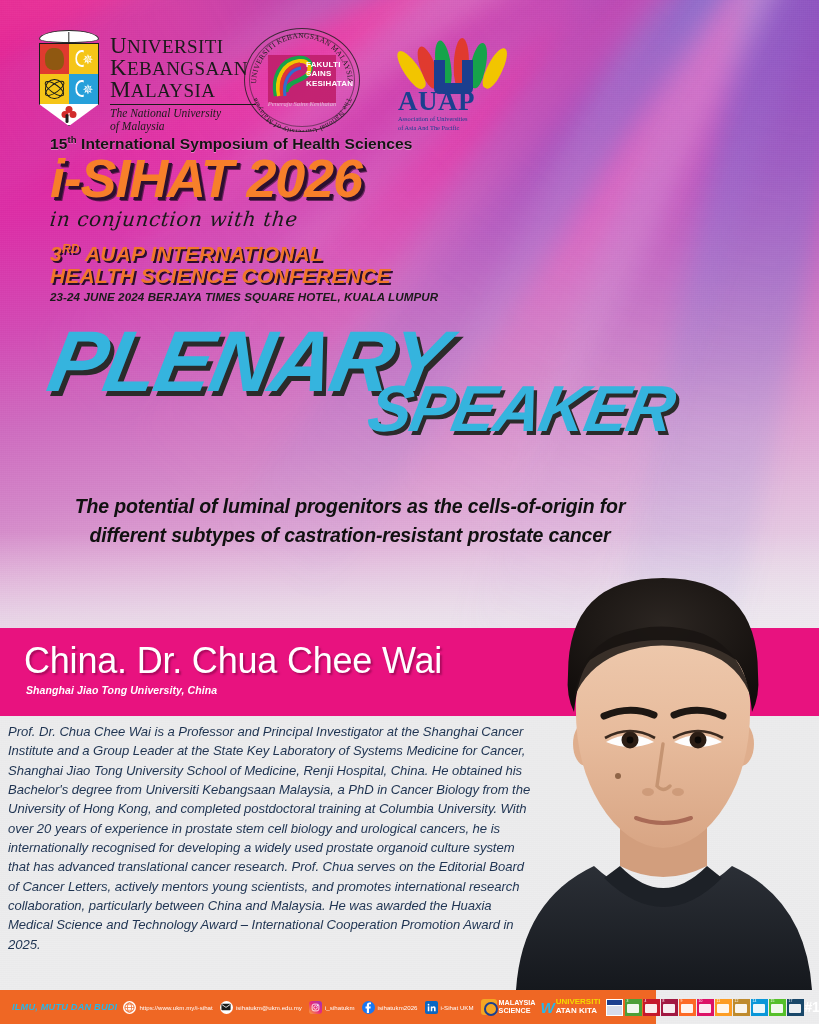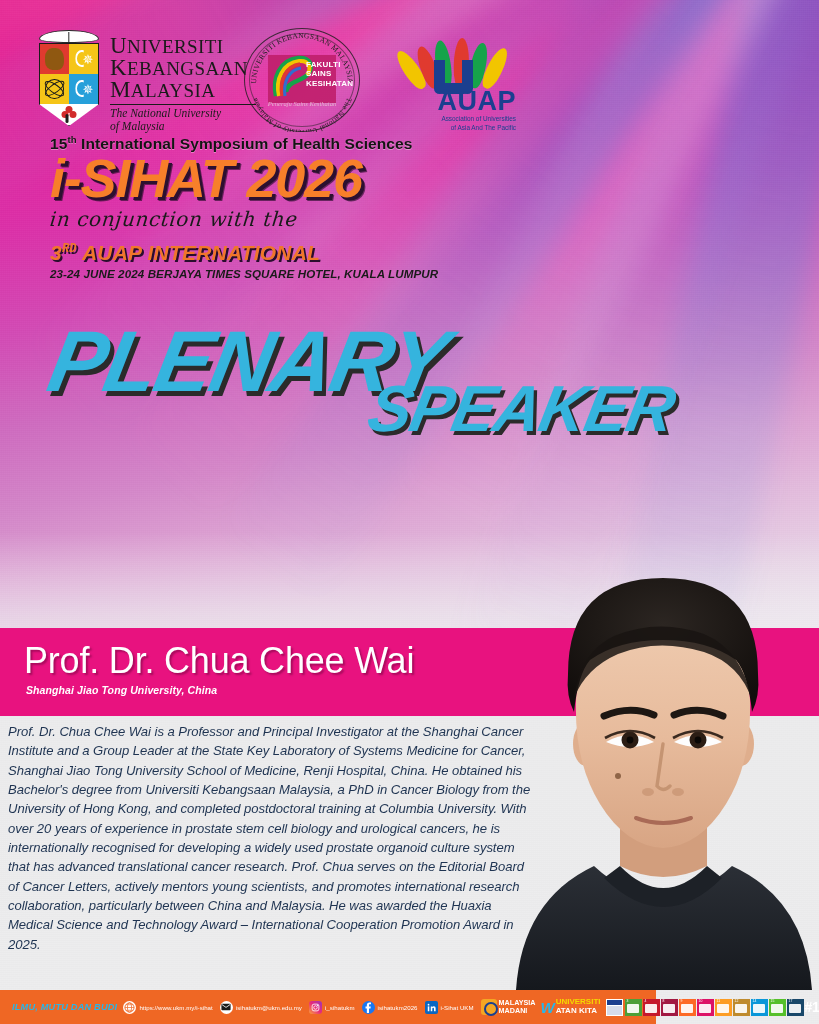--- a/index.html
+++ b/index.html
@@ -123,21 +123,21 @@
   .fsk-words {
     position:absolute; left:62px; top:32px; color:#fff; font-size:8px; font-weight:bold;
     line-height:9.4px; letter-spacing:.2px;
   }
   .fsk-tag {
     position:absolute; left:16px; top:72px; width:84px; text-align:center;
     font-family:"Liberation Serif", serif; font-style:italic; font-size:6.6px; color:#e7b8d2;
   }
 
   
-  .auap { position:absolute; left:362px; top:6px; width:118px; height:98px; text-align:right; }
+  .auap { position:absolute; left:362px; top:6px; width:118px; height:98px; text-align:left;font-family:Liberation Serif, serif; }
   .auap-petals { position:relative; height:56px; }
   .auap-petals i {
     position:absolute; bottom:0; width:15px; height:44px; border-radius:50% 50% 42% 42%;
     transform-origin:50% 100%;
   }
   .auap-title { font-size:27px; font-weight:bold; color:#1b3f8f; letter-spacing:.5px; line-height:26px; }
   .auap-sub { font-size:6.4px; color:#1b3f8f; line-height:7.6px; margin-top:1px; }
 
   
   .sihat { position:absolute; left:484px; top:0; width:120px; height:110px; }
@@ -168,21 +168,21 @@
   .t-script {
     font-family:"DejaVu Serif", serif; font-style:italic; font-size:20px;
     color:#1a1a1a; margin-top:2px; letter-spacing:.6px; transform:skewX(-6deg);
     transform-origin:left center;
   }
   .t-conf {
     font-size:21px; font-weight:bold; font-style:italic; color:#f0762a;
     line-height:22px; letter-spacing:.2px; margin-top:7px;
     text-shadow:2px 2px 0 #2a0d2e;
   }
-  .t-conf sup { font-size:12px;font-family:Liberation Mono, monospace; }
+  .t-conf sup { font-size:12px; }
   .t-theme {
     font-size:13.2px; font-weight:bold; font-style:italic; color:#1a1a1a;
     margin-top:6px; letter-spacing:.05px;
   }
   .t-venue {
     font-size:11.6px; font-weight:bold; font-style:italic; color:#1a1a1a;
     margin-top:3px; letter-spacing:.1px;
   }
 
   
@@ -377,32 +377,34 @@
     </div>
 
   </div>
 
   <div class="title-block">
     <div class="t-sym"><span>15</span><sup>th</sup><span> International Symposium of Health Sciences</span></div>
     <div class="t-main">i-SIHAT 2026</div>
     <div class="t-script">in conjunction with the</div>
     <div class="t-conf">
       <span>3</span><sup>RD</sup><span> AUAP INTERNATIONAL</span><br>
+      <span>HEALTH SCIENCE CONFERENCE</span>
     </div>
     <div class="t-venue">23-24 JUNE 2024 BERJAYA TIMES SQUARE HOTEL, KUALA LUMPUR</div>
   </div>
 
   <div class="plenary">
     <div class="pl-1">PLENARY</div>
     <div class="pl-2">SPEAKER</div>
   </div>
 
+  <div class="talk">The potential of luminal progenitors as the cells-of-origin for different subtypes of castration-resistant prostate cancer</div>
 
   <div class="name-bar">
-    <div class="name-main">Prof. Dr. Chua Chee Wai</div>
+    <div class="name-main">China. Dr. Chua Chee Wai</div>
     <div class="name-aff">Shanghai Jiao Tong University, China</div>
   </div>
 
   <div class="bio">Prof. Dr. Chua Chee Wai is a Professor and Principal Investigator at the Shanghai Cancer Institute and a Group Leader at the State Key Laboratory of Systems Medicine for Cancer, Shanghai Jiao Tong University School of Medicine, Renji Hospital, China. He obtained his Bachelor's degree from Universiti Kebangsaan Malaysia, a PhD in Cancer Biology from the University of Hong Kong, and completed postdoctoral training at Columbia University. With over 20 years of experience in prostate stem cell biology and urological cancers, he is internationally recognised for developing a widely used prostate organoid culture system that has advanced translational cancer research. Prof. Chua serves on the Editorial Board of Cancer Letters, actively mentors young scientists, and promotes international research collaboration, particularly between China and Malaysia. He was awarded the Huaxia Medical Science and Technology Award – International Cooperation Promotion Award in 2025.</div>
 
   <div class="portrait">
     <svg viewBox="0 0 311 442" preserveAspectRatio="xMidYMin slice">
       <defs>
         <linearGradient id="skin" x1="0" y1="0" x2="0" y2="1">
           <stop offset="0%" stop-color="#f0cdb2"></stop>
@@ -506,21 +508,21 @@
             <path d="M10 9h4v1.9c.7-1.2 2.2-2.2 4.2-2.2 3.4 0 4.8 2 4.8 5.6V22h-4.3v-6.6c0-1.8-.7-2.9-2.3-2.9-1.5 0-2.3 1-2.3 2.9V22H10z" fill="#fff"></path>
           </svg>
       </div>
       <span class="txt">i-Sihat UKM</span>
     </div>
 
     <div class="f-badge">
       <div class="mm-ico"></div>
       <div>
         <div class="mm-txt">MALAYSIA</div>
-        <div class="mm-txt">MADANI</div>
+        <div class="mm-txt">SCIENCE</div>
       </div>
     </div>
 
     <div class="f-badge uwk">
       <div class="w">W</div>
       <div class="t">
         <b>UNIVERSITI</b>
         <span>ATAN KITA</span>
       </div>
     </div>

